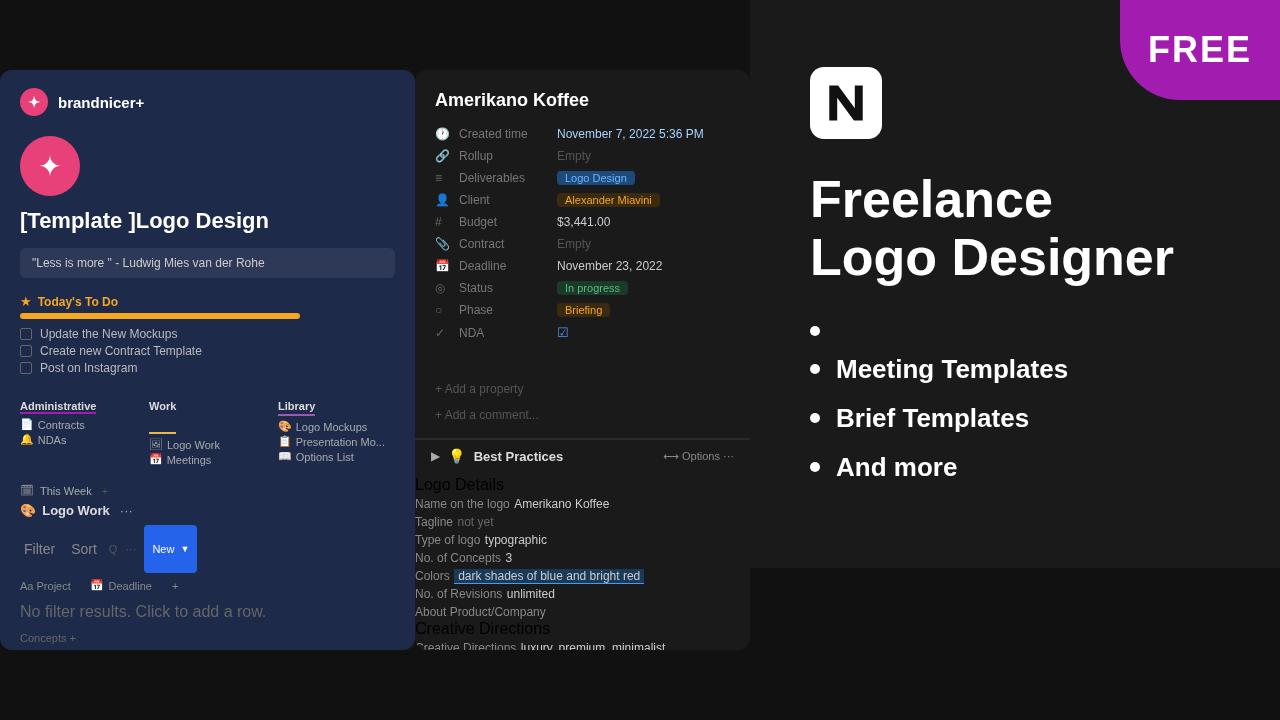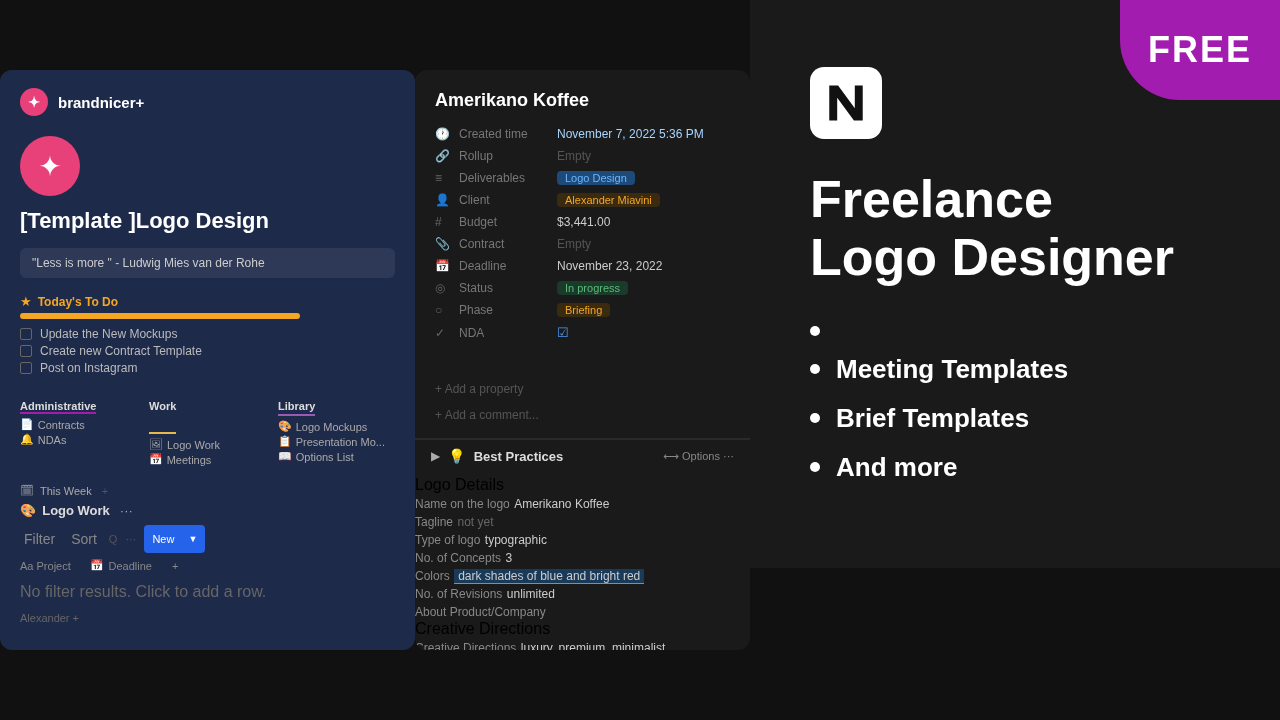--- a/index.html
+++ b/index.html
@@ -198,27 +198,27 @@
       font-size: 14px;
       background: transparent;
       border: none;
       cursor: pointer;
       padding: 2px 4px;
     }
     .new-btn {
       background: #2563eb;
       color: white;
       font-size: 11px;
-      padding: 8px 8px;
+      padding: 18px 8px;
       border-radius: 4px;
       border: none;
       cursor: pointer;
       display: flex;
       align-items: center;
-      gap: 14px;
+      gap: 6px;
     }
 
     .empty-table {
       padding: 8px 20px;
       color: #666;
       font-size: 16px;
     }
     .calc-row {
       padding: 3px 20px;
       color: #666;
@@ -467,21 +467,21 @@
   <div class="table-header-row">
     <span class="th-cell">Aa  Project</span>
     <span class="th-cell">
       <span>📅</span>
       <span>Deadline</span>
     </span>
     <span class="th-cell">+</span>
   </div>
 
   <div class="empty-table">No filter results. Click to add a row.</div>
-  <div class="calc-row">Alexander +</div>
+  <div class="calc-row">Concepts +</div>
 </div>
 
 <div class="middle-panel">
 
   <div class="detail-header">
     <div class="project-name">Amerikano Koffee</div>
 
     <div class="prop-row">
       <span class="prop-icon">🕐</span>
       <span class="prop-label">Created time</span>

